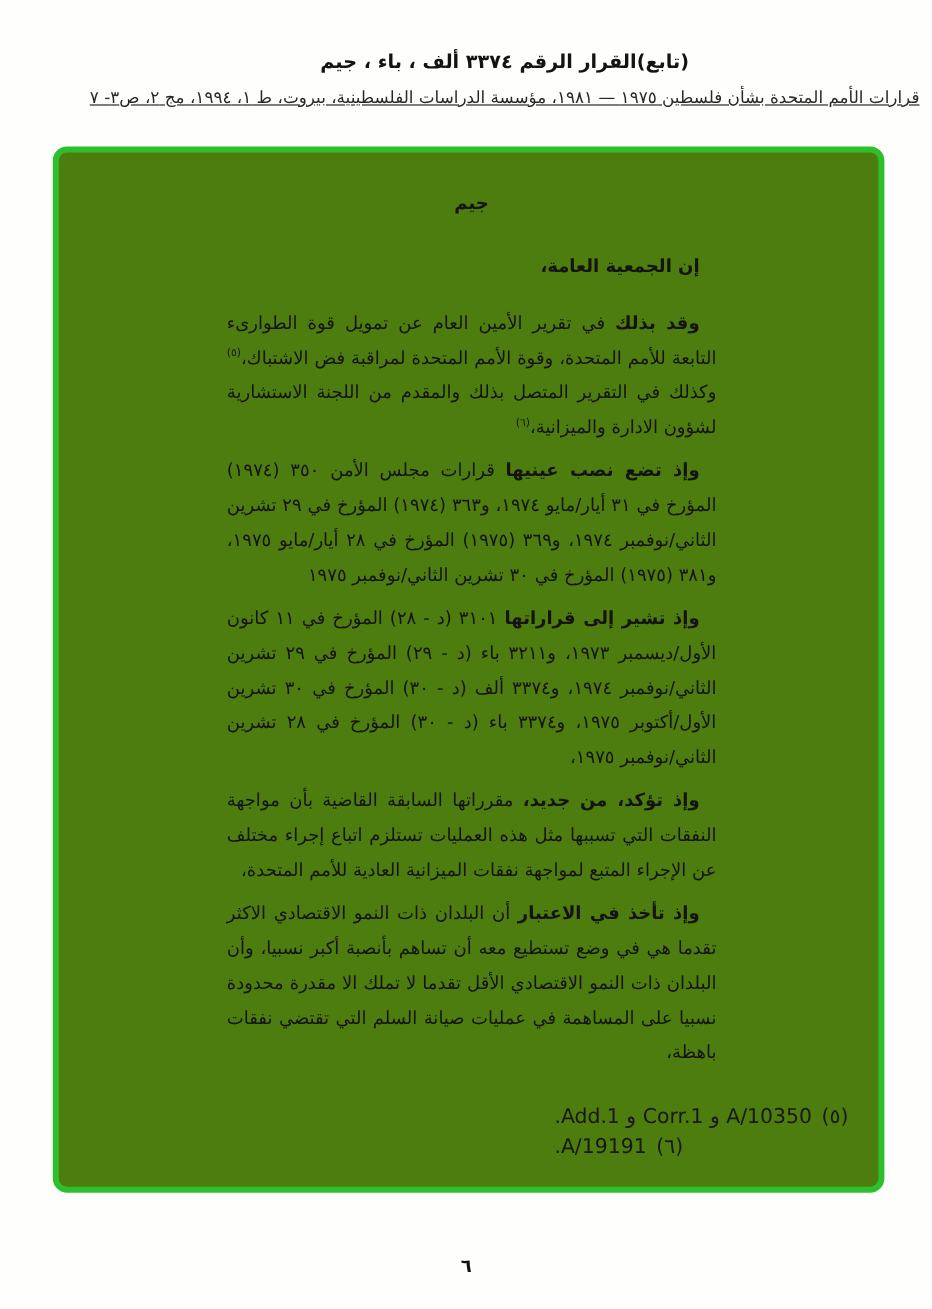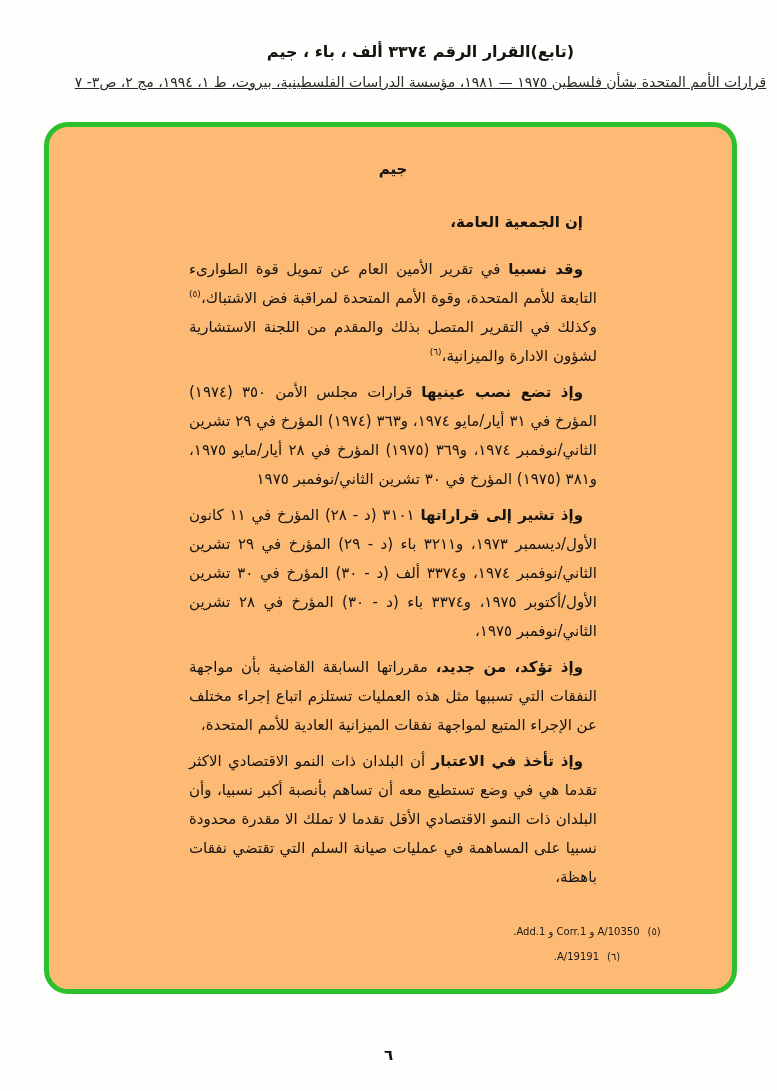--- a/index.html
+++ b/index.html
@@ -31,22 +31,22 @@
     letter-spacing: 0.2px;
     text-decoration: underline;
   }
   .frame {
     position: absolute;
     left: 44px;
     top: 122px;
     width: 693px;
     height: 872px;
     border: 5px solid #2cc12c;
-    border-radius: 24px;
-    background: #fdba74;
+    border-radius: 12px;
+    background: #4d7c0f;
   }
   .content {
     position: absolute;
     top: 28px;
     right: 135px;
     width: 408px;
     direction: rtl;
     text-align: justify;
     font-size: 15px;
     line-height: 29px;
@@ -71,22 +71,22 @@
     font-size: 9px;
     vertical-align: super;
     line-height: 0;
   }
   .footnotes {
     position: absolute;
     bottom: 20px;
     right: 20px;
     width: 250px;
     direction: rtl;
-    text-align: center;
-    font-size: 10px;
+    text-align: left;
+    font-size: 17px;
     line-height: 25px;
     color: #1a1814;
   }
   .footnote-marker { margin-left: 8px; }
   .page-number {
     position: absolute;
     top: 1046px;
     left: 0;
     width: 777px;
     text-align: center;
@@ -102,21 +102,21 @@
   <div class="header-source">قرارات الأمم المتحدة بشأن فلسطين ١٩٧٥ — ١٩٨١، مؤسسة الدراسات الفلسطينية، بيروت، ط ١، ١٩٩٤، مج ٢، ص٣- ٧</div>
 </div>
 
 <div class="frame" style="border-color: rgb(44, 193, 44);">
   <div class="content">
 
     <div class="section-heading">جيم</div>
 
     <p class="opening">إن الجمعية العامة،</p>
 
-    <p class="para"><span class="lead">وقد نسبيا</span><span> في تقرير الأمين العام عن تمويل قوة الطوارىء التابعة للأمم المتحدة، وقوة الأمم المتحدة لمراقبة فض الاشتباك،</span><sup class="ref">(٥)</sup><span> وكذلك في التقرير المتصل بذلك والمقدم من اللجنة الاستشارية لشؤون الادارة والميزانية،</span><sup class="ref">(٦)</sup></p>
+    <p class="para"><span class="lead">وقد بذلك</span><span> في تقرير الأمين العام عن تمويل قوة الطوارىء التابعة للأمم المتحدة، وقوة الأمم المتحدة لمراقبة فض الاشتباك،</span><sup class="ref">(٥)</sup><span> وكذلك في التقرير المتصل بذلك والمقدم من اللجنة الاستشارية لشؤون الادارة والميزانية،</span><sup class="ref">(٦)</sup></p>
 
     <p class="para"><span class="lead">وإذ تضع نصب عينيها</span><span> قرارات مجلس الأمن ٣٥٠ (١٩٧٤) المؤرخ في ٣١ أيار/مايو ١٩٧٤، و٣٦٣ (١٩٧٤) المؤرخ في ٢٩ تشرين الثاني/نوفمبر ١٩٧٤، و٣٦٩ (١٩٧٥) المؤرخ في ٢٨ أيار/مايو ١٩٧٥، و٣٨١ (١٩٧٥) المؤرخ في ٣٠ تشرين الثاني/نوفمبر ١٩٧٥</span></p>
 
     <p class="para"><span class="lead">وإذ تشير إلى قراراتها</span><span> ٣١٠١ (د - ٢٨) المؤرخ في ١١ كانون الأول/ديسمبر ١٩٧٣، و٣٢١١ باء (د - ٢٩) المؤرخ في ٢٩ تشرين الثاني/نوفمبر ١٩٧٤، و٣٣٧٤ ألف (د - ٣٠) المؤرخ في ٣٠ تشرين الأول/أكتوبر ١٩٧٥، و٣٣٧٤ باء (د - ٣٠) المؤرخ في ٢٨ تشرين الثاني/نوفمبر ١٩٧٥،</span></p>
 
     <p class="para"><span class="lead">وإذ تؤكد، من جديد،</span><span> مقرراتها السابقة القاضية بأن مواجهة النفقات التي تسببها مثل هذه العمليات تستلزم اتباع إجراء مختلف عن الإجراء المتبع لمواجهة نفقات الميزانية العادية للأمم المتحدة،</span></p>
 
     <p class="para"><span class="lead">وإذ تأخذ في الاعتبار</span><span> أن البلدان ذات النمو الاقتصادي الاكثر تقدما هي في وضع تستطيع معه أن تساهم بأنصبة أكبر نسبيا، وأن البلدان ذات النمو الاقتصادي الأقل تقدما لا تملك الا مقدرة محدودة نسبيا على المساهمة في عمليات صيانة السلم التي تقتضي نفقات باهظة،</span></p>
 
 

